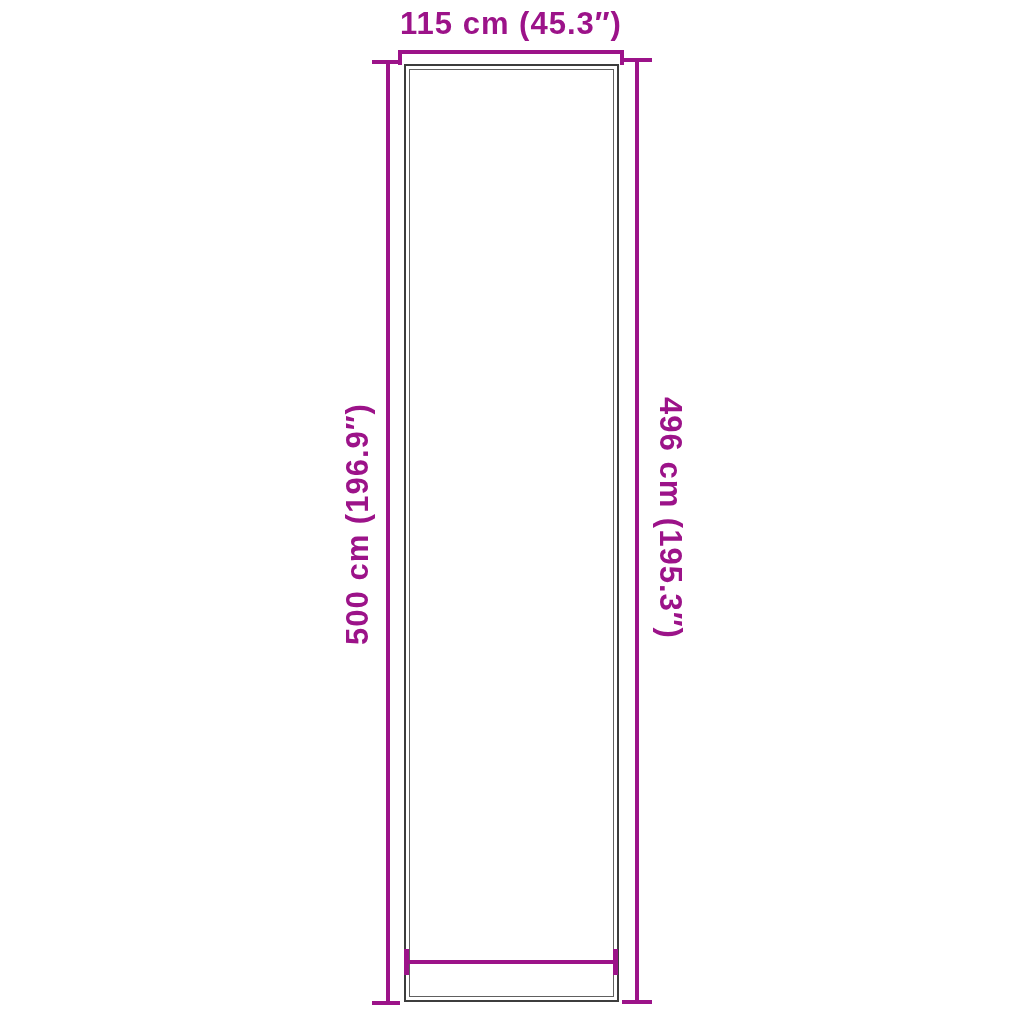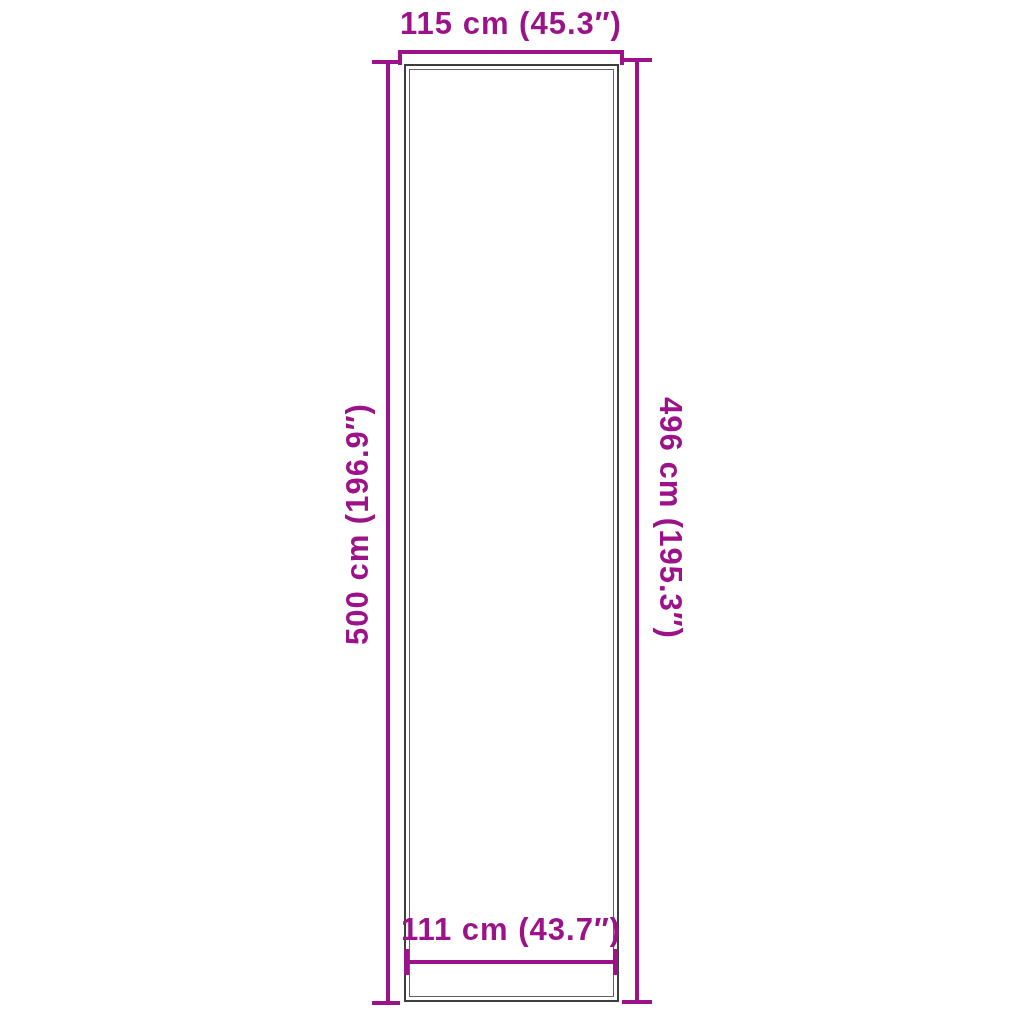--- a/index.html
+++ b/index.html
@@ -93,18 +93,17 @@
   <div class="dim-label v dim-label-left">500 cm (196.9″)</div>
   <div class="dim dim-line-left"></div>
   <div class="dim dim-tick-left-t"></div>
   <div class="dim dim-tick-left-b"></div>
 
   <div class="dim-label v cw dim-label-right">496 cm (195.3″)</div>
   <div class="dim dim-line-right"></div>
   <div class="dim dim-tick-right-t"></div>
   <div class="dim dim-tick-right-b"></div>
 
-  <div class="dim-label h dim-label-bottom">111 cm (43.7″)</div>
   <div class="dim dim-line-bottom"></div>
   <div class="dim dim-tick-bot-l"></div>
   <div class="dim dim-tick-bot-r"></div>
 
 </div>
 
 </body></html>

